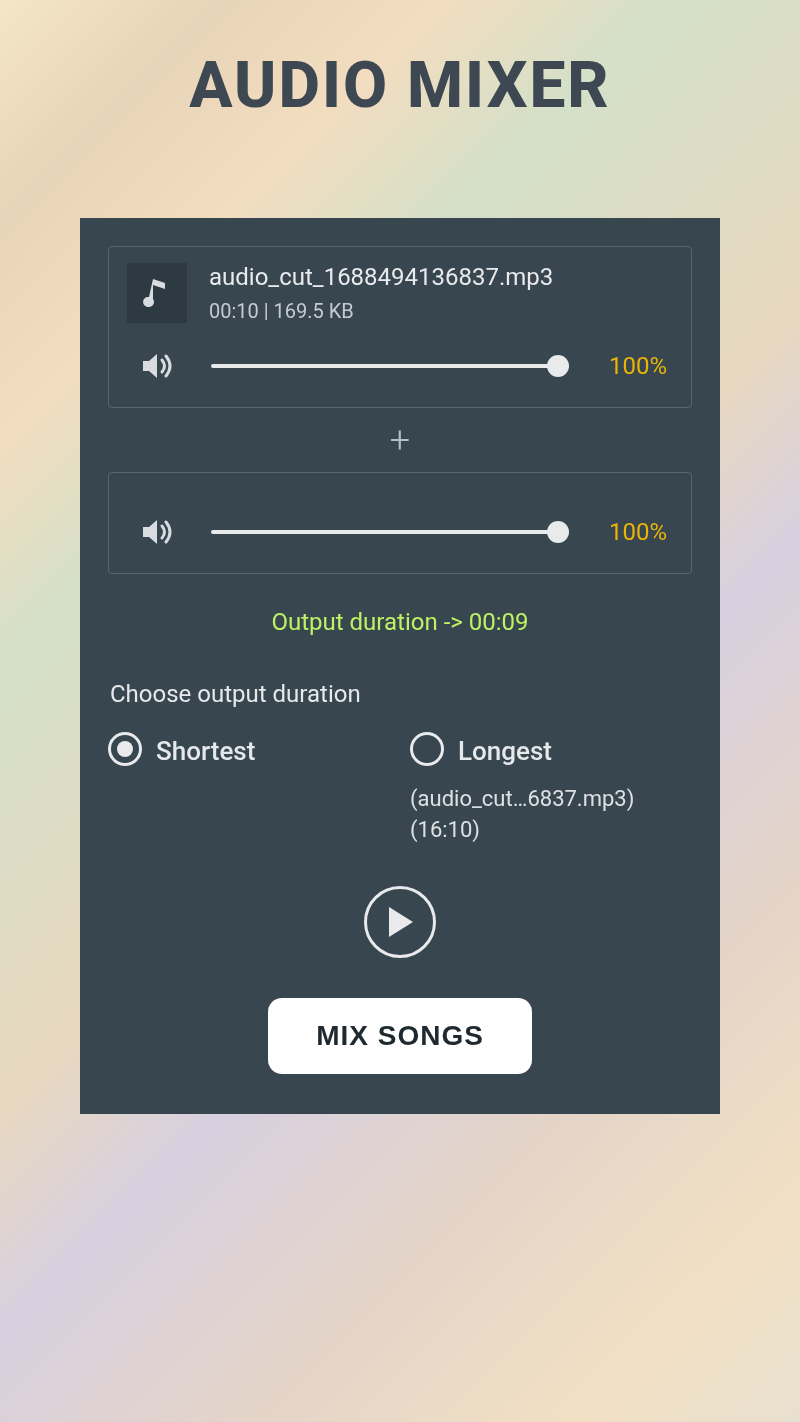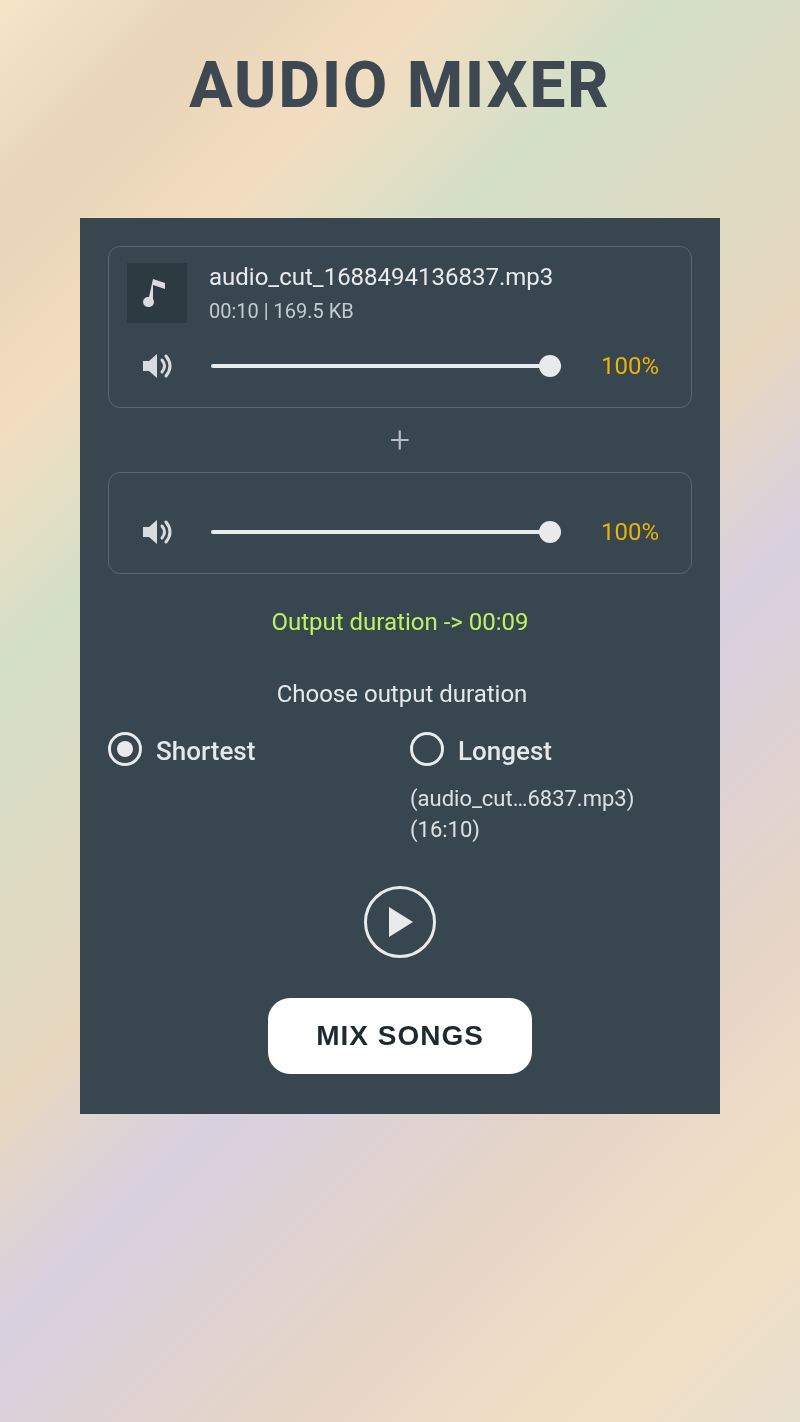--- a/index.html
+++ b/index.html
@@ -29,22 +29,22 @@
       width: 640px;
       margin-top: 95px;
       padding: 28px 28px 40px 28px;
       display: flex;
       flex-direction: column;
       align-items: center;
     }
     .track-card {
       width: 100%;
       border: 1px solid #5a6770;
-      border-radius: 12px;
-      padding: 16px 32px 26px 18px;
+      border-radius: 4px;
+      padding: 16px 24px 26px 18px;
     }
     .track-top {
       display: flex;
       align-items: center;
       gap: 22px;
     }
     .music-icon-box {
       width: 60px;
       height: 60px;
       background: #2d3a42;
@@ -114,21 +114,21 @@
     }
     .output-duration-text {
       color: #bef264;
       font-size: 24px;
       margin-top: 34px;
     }
     .choose-label {
       color: #e6e9eb;
       font-size: 24px;
       width: 100%;
-      text-align: center;
+      text-align: left;
       margin-top: 44px;
       margin-left: 4px;
     }
     .radio-row {
       display: flex;
       width: 100%;
       margin-top: 24px;
       gap: 20px;
     }
     .radio-option {
@@ -178,21 +178,21 @@
       margin-top: 40px;
       cursor: pointer;
     }
     .mix-button {
       background: #ffffff;
       color: #1f2a30;
       font-size: 28px;
       font-weight: 700;
       letter-spacing: 1px;
       padding: 22px 48px;
-      border-radius: 22px;
+      border-radius: 14px;
       border: none;
       margin-top: 40px;
       cursor: pointer;
     }
   </style>
 </head>
 <body>
 
 <div class="title">AUDIO MIXER</div>
 

